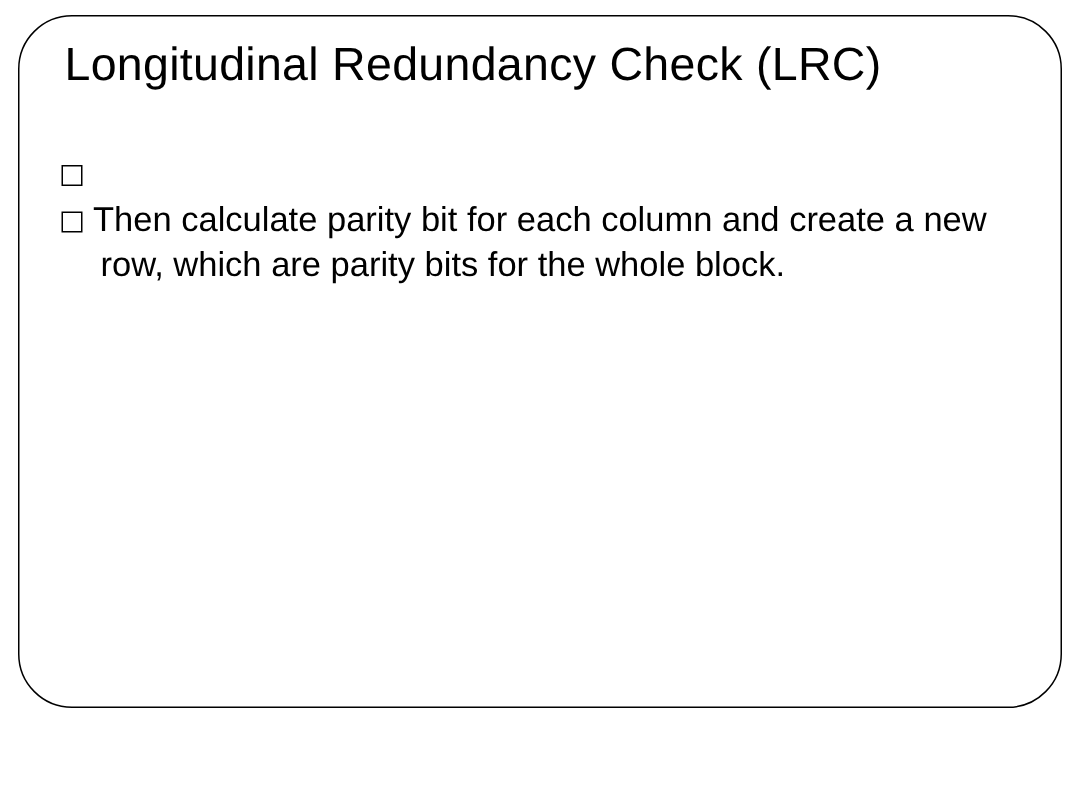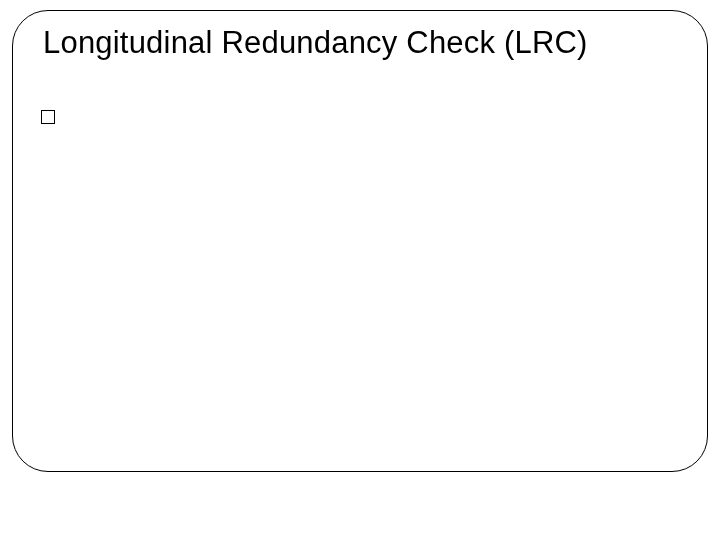--- a/index.html
+++ b/index.html
@@ -54,15 +54,18 @@
 </head>
 <body>
 
 <div class="slide">
   <div class="frame">
     <h1 class="title">Longitudinal Redundancy Check (LRC)</h1>
     <div class="body">
       <p class="bullet">
         <span class="marker"></span>
       </p>
+      <p class="bullet">
+        <span class="marker"></span><span>Then calculate parity bit for each column and create a new row, which are parity bits for the whole block.</span>
+      </p>
     </div>
   </div>
 </div>
 
 </body></html>

